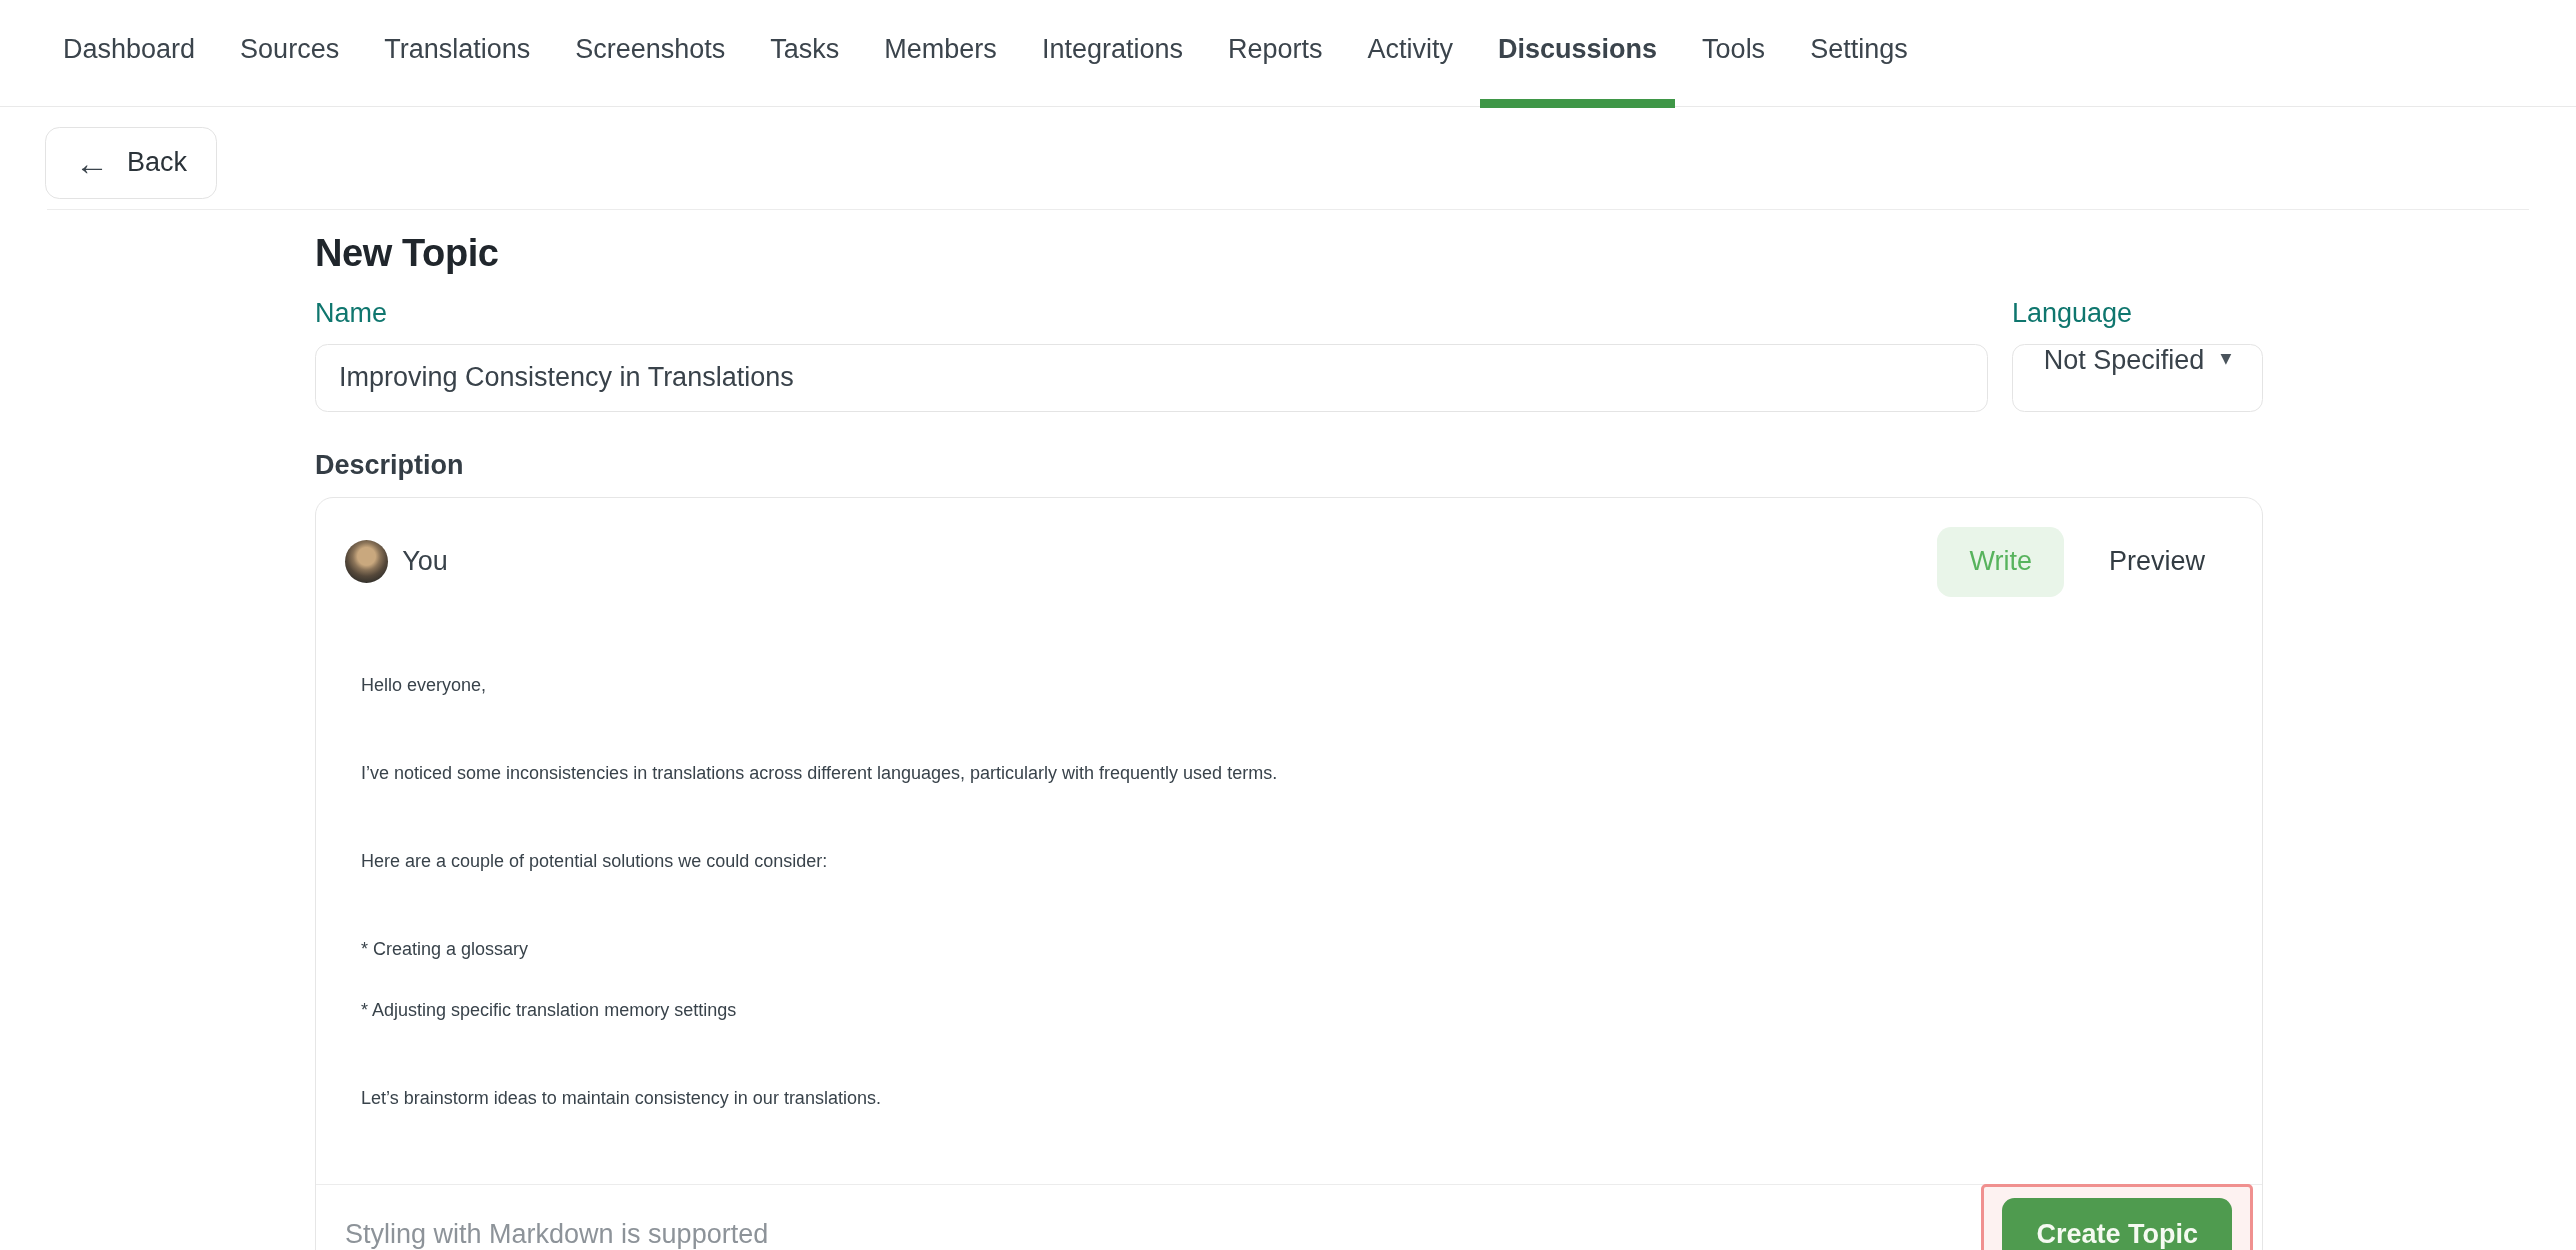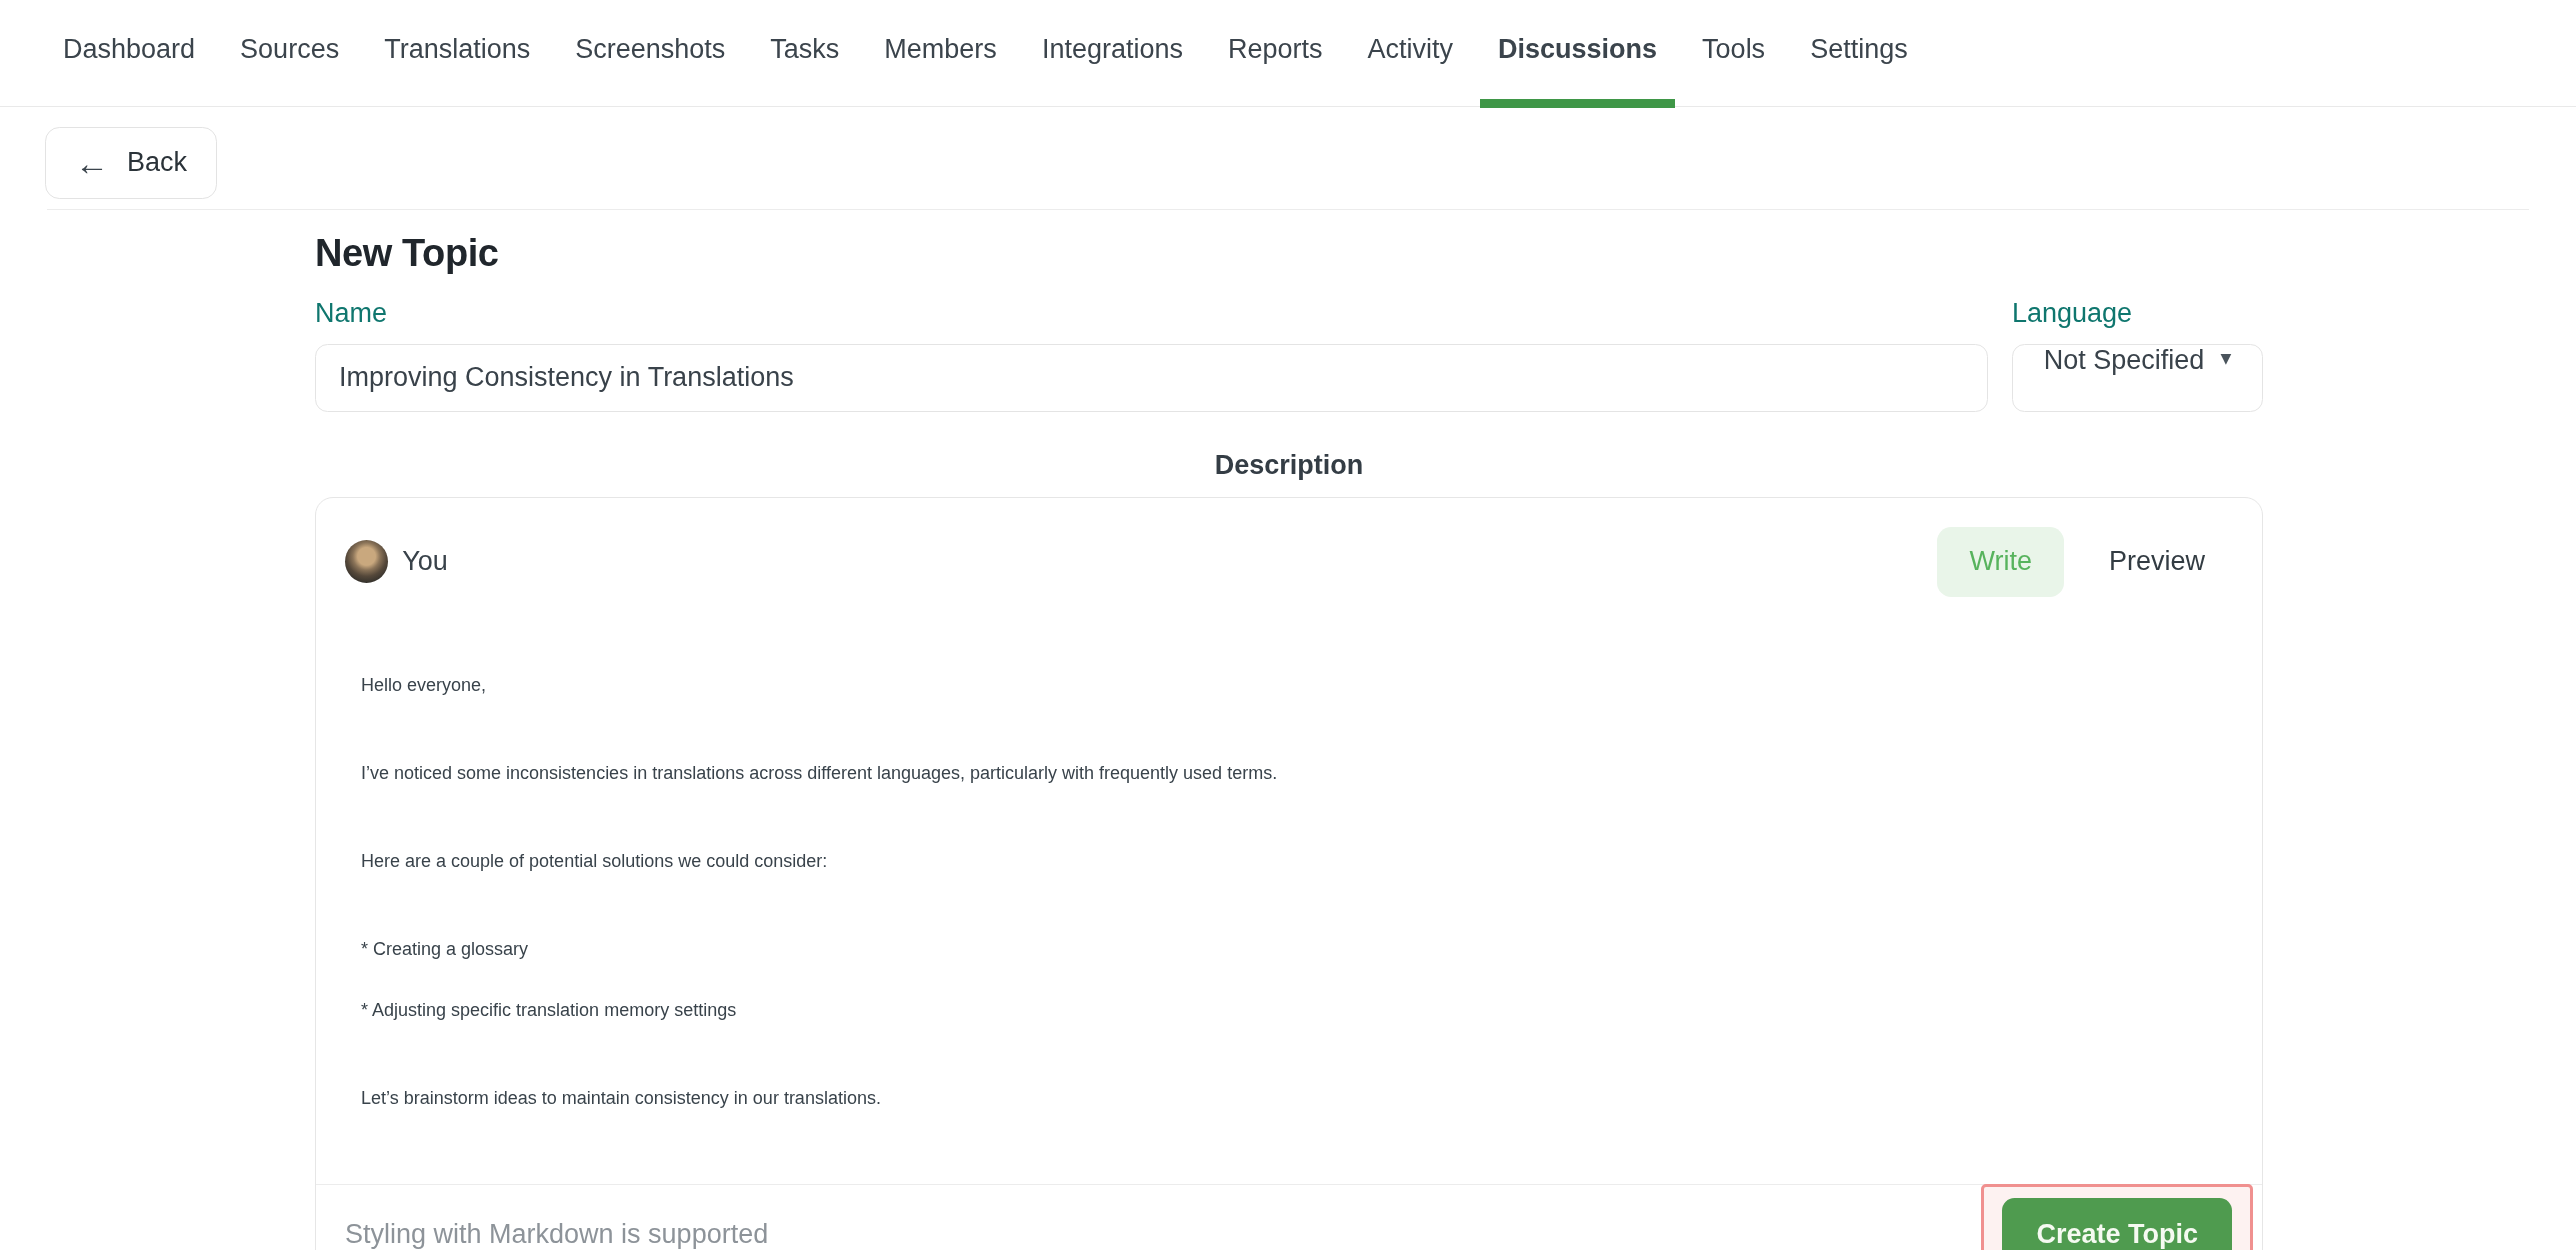--- a/index.html
+++ b/index.html
@@ -71,21 +71,21 @@
   .dropdown {
     width: 100%; height: 68px;
     border: 1.8px solid #e4e4e4; border-radius: 12.5px;
     background: #fff;
     display: flex; align-items: flex-start; justify-content: center; gap: 16px;
     font-size: 27px; color: #39424a;
     cursor: pointer;
   }
   .caret { font-size: 21.5px; color: #4a545c; }
 
-  .desc-label { margin-top: 38px; font-weight: 700; color: #343d45; text-align: center; }
+  .desc-label { margin-top: 38px; font-weight: 700; color: #343d45; }
 
   
   .editor-card {
     margin-top: 16px;
     border: 1.8px solid #e6e6e6; border-radius: 18px;
     background: #fff;
     display: flex; flex-direction: column;
   }
   .editor-header {
     display: flex; align-items: center; justify-content: space-between;

